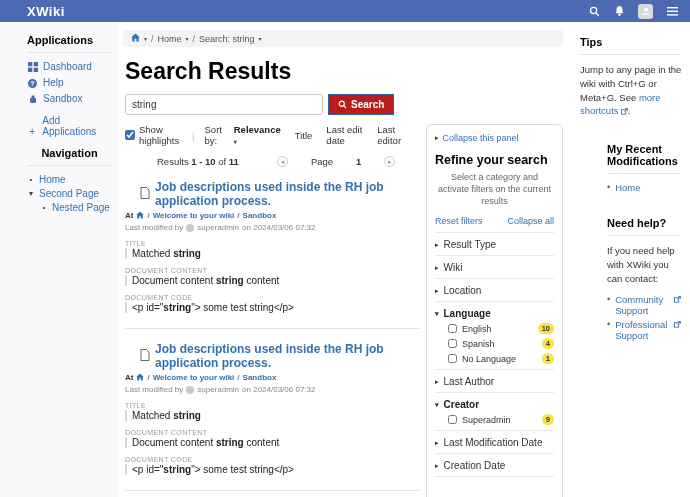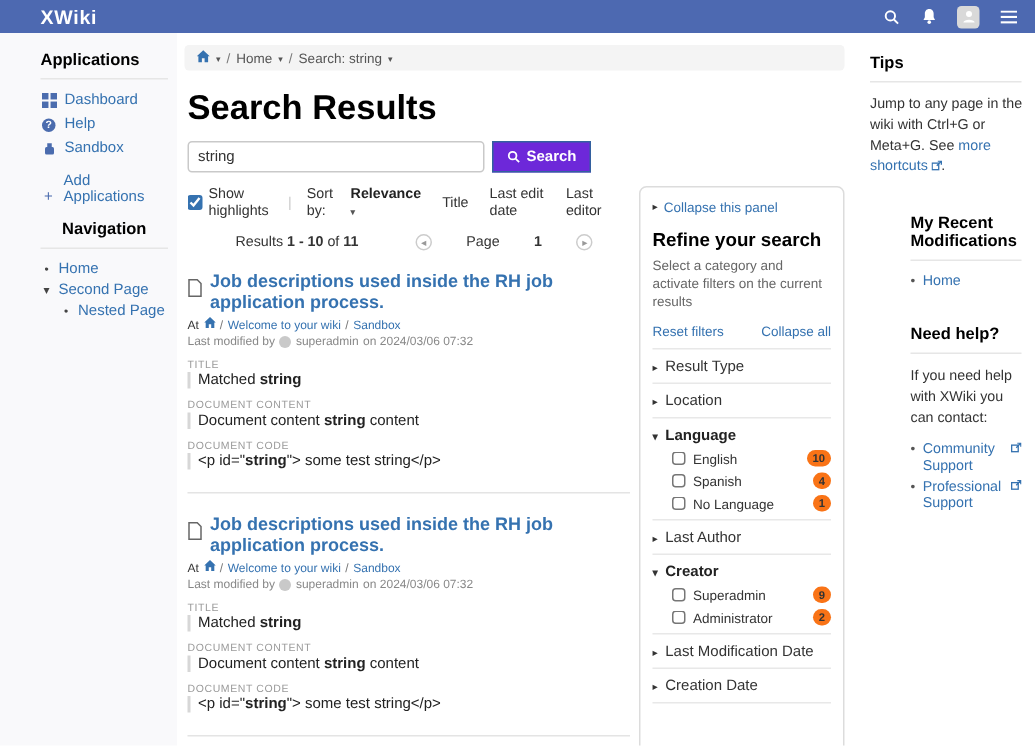--- a/index.html
+++ b/index.html
@@ -33,63 +33,63 @@
   
   .main { width:452px; padding:8px 7px 0 5px; flex-shrink:0; }
   .breadcrumb { background:#f4f4f4; border-radius:3px; padding:3px 8px; font-size:9px;
                 color:#555; display:flex; align-items:center; gap:4px; }
   .crumb-caret { font-size:6px; color:#555; }
   .crumb-sep { color:#777; }
   h1.page-title { font-size:23px; font-weight:bold; color:#000; margin:11px 0 9px 2px; }
   .search-row { display:flex; margin-left:2px; }
   .search-input { width:198px; height:21px; border:1px solid #c9c9c9; border-radius:3px;
                   font-size:10px; padding:0 6px; color:#333; font-family:"Liberation Sans",sans-serif; }
-  .search-btn { margin-left:5px; height:21px; background:#6d28d9; border:1px solid #33609f;
+  .search-btn { margin-left:5px; height:21px; background:#b91c1c; border:1px solid #33609f;
                 border-radius:0; color:#fff; font-size:10px; font-weight:bold;
                 display:flex; align-items:center; gap:4px; padding:0 9px; cursor:pointer;
                 font-family:"Liberation Sans",sans-serif; }
   .columns { display:flex; margin-top:9px; }
   .results-col { flex:1; padding-left:2px; }
   
   .toolbar { display:flex; align-items:center; font-size:9.5px; color:#333; }
   .toolbar input { width:10px; height:10px; accent-color:#3572b0; }
   .hl-label { margin-left:4px; }
   .tb-div { color:#c9c9c9; margin:0 10px; }
   .sort-lbl { margin-right:8px; }
   .sort-sel { font-weight:bold; color:#222; margin-right:14px; cursor:pointer; }
   .sort-opt { margin-right:14px; color:#333; cursor:pointer; }
   .results-line { display:flex; align-items:center; font-size:9.5px; margin-top:10px; color:#333;margin-left:32px; }
   .pager { display:flex; align-items:center; gap:23px; margin-left:38px; }
   .pg-btn { width:11px; height:11px; border:1px solid #ccc; border-radius:50%; color:#999;
             font-size:7px; display:inline-flex; align-items:center; justify-content:center; cursor:pointer; }
   
   .r-item { margin-top:13px; }
-  .r-title-row { display:flex; align-items:center; gap:5px; }
+  .r-title-row { display:flex; align-items:center; gap:5px;margin-left:15px; }
   .r-title { font-size:12px; font-weight:bold; color:#3572b0; cursor:pointer; }
-  .r-at { font-size:8px; color:#333; margin-top:3px; display:flex; align-items:center; gap:3px; }
+  .r-at { font-size:8px; color:#333; margin-top:3px; display:flex; gap:3px;font-weight:bold; }
   .r-mod { font-size:8px; color:#888; margin-top:2px; display:flex; align-items:center; gap:3px; }
   .mini-avatar { width:8px; height:8px; border-radius:50%; background:#c9c9c9; display:inline-block; }
   .f-label { font-size:7px; color:#9a9a9a; margin-top:8px; letter-spacing:.4px; }
   .f-value { border-left:2px solid #d7d7d7; padding-left:5px; font-size:10px; color:#222; margin-top:1px; }
   .f-value b { font-weight:bold; }
   .r-hr { border:none; border-top:1px solid #e4e4e4; margin:15px 0 0; }
   
   .facets { width:137px; border:1px solid #dcdcdc; border-radius:5px; margin-left:6px;
             padding:8px 8px 6px; flex-shrink:0; height:386px; overflow:hidden; }
   .collapse-row { display:flex; align-items:center; gap:4px; font-size:9px; }
   .tri { font-size:7px; color:#333; }
   .refine-h { font-size:12.5px; font-weight:bold; color:#000; margin:10px 0 4px; }
-  .refine-sub { font-size:9px; color:#666; line-height:1.35; }
+  .refine-sub { font-size:9px; color:#666; line-height:1.35;text-align:center; }
   .reset-row { display:flex; justify-content:space-between; font-size:9px; margin:9px 0 6px; }
   .f-sec { border-top:1px solid #e8e8e8; padding:6px 0 5px; }
   .f-sec-h { display:flex; align-items:center; gap:5px; font-size:10px; color:#333; cursor:pointer; }
   .f-sec-h.open { font-weight:bold; color:#222; }
   .f-opt { display:flex; align-items:center; gap:5px; padding:4px 0 0 13px; font-size:9px; color:#333; }
   .f-opt input { width:9px; height:9px; }
-  .badge { margin-left:auto; background:#f97316; border-radius:8px; padding:1px 4px;
+  .badge { margin-left:auto; background:#fde047; border-radius:8px; padding:1px 4px;
            font-size:7.5px; font-weight:bold; color:#333; }
   
   .tipscol { flex:1; padding:14px 12px 0 10px; font-size:9.5px; color:#333; }
   .tips-body { line-height:1.45; }
   .ext { display:inline-block; vertical-align:-1px; margin-left:2px; }
   .t-sec { margin-top:24px;margin-left:27px; }
   .t-li { display:flex; align-items:flex-start; gap:5px; margin-top:3px; }
   .t-li .mark { color:#555; font-size:9px; }
 </style>
 </head>
@@ -320,20 +320,26 @@
 
         <div class="f-sec">
           <div class="f-sec-h">
               <span class="tri">▸</span>
               <span>Result Type</span>
             </div>
         </div>
         <div class="f-sec">
           <div class="f-sec-h">
               <span class="tri">▸</span>
+              <span>Wiki</span>
+            </div>
+        </div>
+        <div class="f-sec">
+          <div class="f-sec-h">
+              <span class="tri">▸</span>
               <span>Location</span>
             </div>
         </div>
 
         <div class="f-sec">
           <div class="f-sec-h open">
               <span class="tri">▾</span>
               <span>Language</span>
             </div>
           <div class="f-opt">
@@ -362,25 +368,20 @@
 
         <div class="f-sec">
           <div class="f-sec-h open">
               <span class="tri">▾</span>
               <span>Creator</span>
             </div>
           <div class="f-opt">
             <input type="checkbox" style="">
             <span>Superadmin</span>
             <span class="badge">9</span>
-          </div>
-          <div class="f-opt">
-            <input type="checkbox" style="">
-            <span>Administrator</span>
-            <span class="badge">2</span>
           </div>
         </div>
 
         <div class="f-sec">
           <div class="f-sec-h">
               <span class="tri">▸</span>
               <span>Last Modification Date</span>
             </div>
         </div>
         <div class="f-sec">

